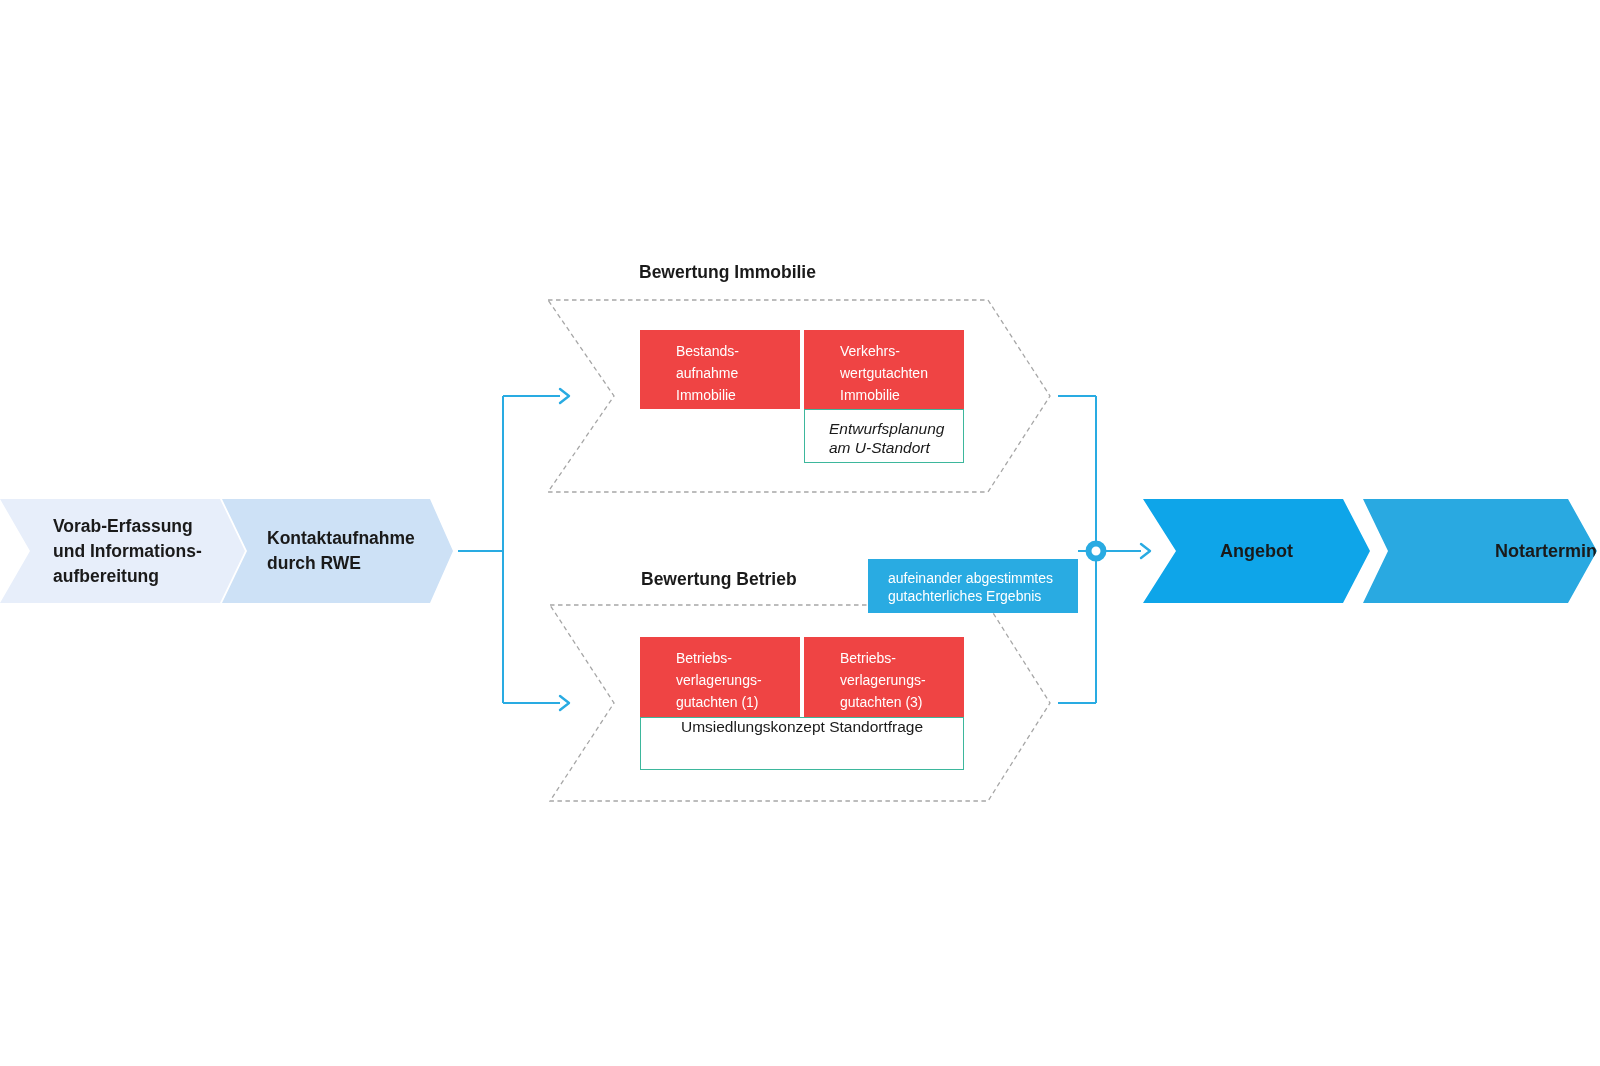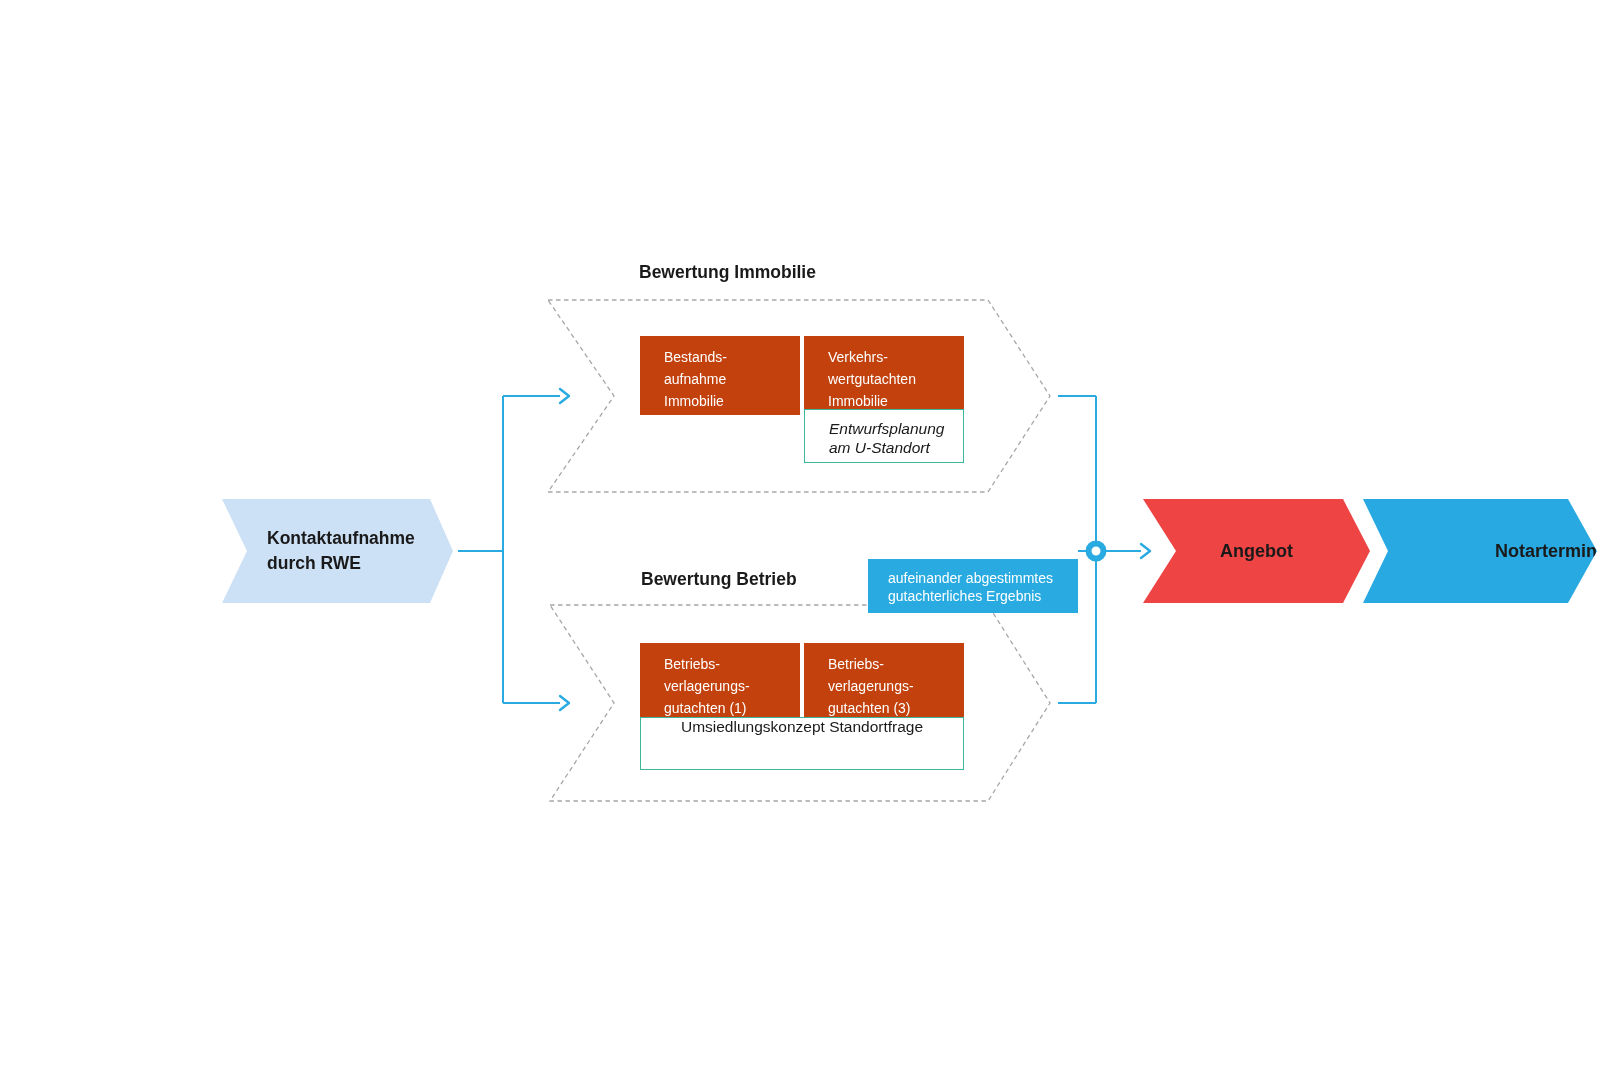--- a/index.html
+++ b/index.html
@@ -17,39 +17,39 @@
   .chev .lbl { font-weight:700; font-size:17.5px; line-height:25px; color:#1a1a1a; }
   #arrow-vorab {
     left:0; width:245px; background:#e7eefa; padding-left:53px;
     clip-path:polygon(0px 0px, 220px 0px, 245px 52px, 220px 104px, 0px 104px, 30px 52px);
   }
   #arrow-kontakt {
     left:222px; width:231px; background:#cde1f6; padding-left:45px;
     clip-path:polygon(0px 0px, 208px 0px, 231px 52px, 208px 104px, 0px 104px, 25px 52px);
   }
   #arrow-angebot {
-    left:1143px; width:227px; background:#ef4444; justify-content:center;
+    left:1143px; width:227px; background:#0ea5e9; justify-content:center;
     clip-path:polygon(0px 0px, 200px 0px, 227px 52px, 200px 104px, 0px 104px, 33px 52px);
     align-items:center;
   }
   #arrow-angebot .lbl, #arrow-notar .lbl { font-size:18px; line-height:20px; }
   #arrow-notar {
     left:1363px; width:234px; background:#29a9e1; justify-content:flex-end;
     clip-path:polygon(0px 0px, 205px 0px, 234px 52px, 205px 104px, 0px 104px, 25px 52px);
   }
 
   
   .section-title { position:absolute; font-size:17.5px; font-weight:700; color:#1a1a1a; }
   #title-immobilie { left:639px; top:262px; }
   #title-betrieb  { left:641px; top:569px; }
 
   
   .gbox {
-    position:absolute; background:#c2410c; color:#ffffff; box-sizing:border-box;
-    font-size:14px; line-height:22px; padding:10px 6px 0 24px;margin-top:6px;
+    position:absolute; background:#ef4444; color:#ffffff; box-sizing:border-box;
+    font-size:14px; line-height:22px; padding:10px 6px 0 36px;
   }
   #gbox-imm-1 { left:640px; top:330px; width:160px; height:79px; }
   #gbox-imm-2 { left:804px; top:330px; width:160px; height:79px; }
   #gbox-bet-1 { left:640px; top:637px; width:160px; height:80px; }
   #gbox-bet-2 { left:804px; top:637px; width:160px; height:80px; }
 
   
   .wsub {
     position:absolute; background:#ffffff; border:1px solid #3db79c;
     box-sizing:border-box; color:#1a1a1a; font-size:15.5px;
@@ -76,20 +76,27 @@
 
     <path d="M458,551 H503 M503,396 V703 M503,396 H560 M503,703 H560" stroke="#29abe2" stroke-width="2" fill="none"></path>
     <path d="M560,389 L569,396 L560,403" stroke="#29abe2" stroke-width="2.4" fill="none" stroke-linecap="round" stroke-linejoin="round"></path>
     <path d="M560,696 L569,703 L560,710" stroke="#29abe2" stroke-width="2.4" fill="none" stroke-linecap="round" stroke-linejoin="round"></path>
 
     <path d="M1058,396 H1096 M1096,396 V703 M1058,703 H1096 M1078,551 H1087 M1106,551 H1141" stroke="#29abe2" stroke-width="2" fill="none"></path>
     <path d="M1141,544 L1150,551 L1141,558" stroke="#29abe2" stroke-width="2.4" fill="none" stroke-linecap="round" stroke-linejoin="round"></path>
     <circle cx="1096" cy="551" r="7.5" fill="#ffffff" stroke="#29abe2" stroke-width="6"></circle>
   </svg>
 
+  <div class="chev" id="arrow-vorab">
+    <div class="lbl">
+      <div>Vorab-Erfassung</div>
+      <div>und Informations-</div>
+      <div>aufbereitung</div>
+    </div>
+  </div>
 
   <div class="chev" id="arrow-kontakt">
     <div class="lbl">
       <div>Kontaktaufnahme</div>
       <div>durch RWE</div>
     </div>
   </div>
 
   <div class="section-title" id="title-immobilie">Bewertung Immobilie</div>
 

